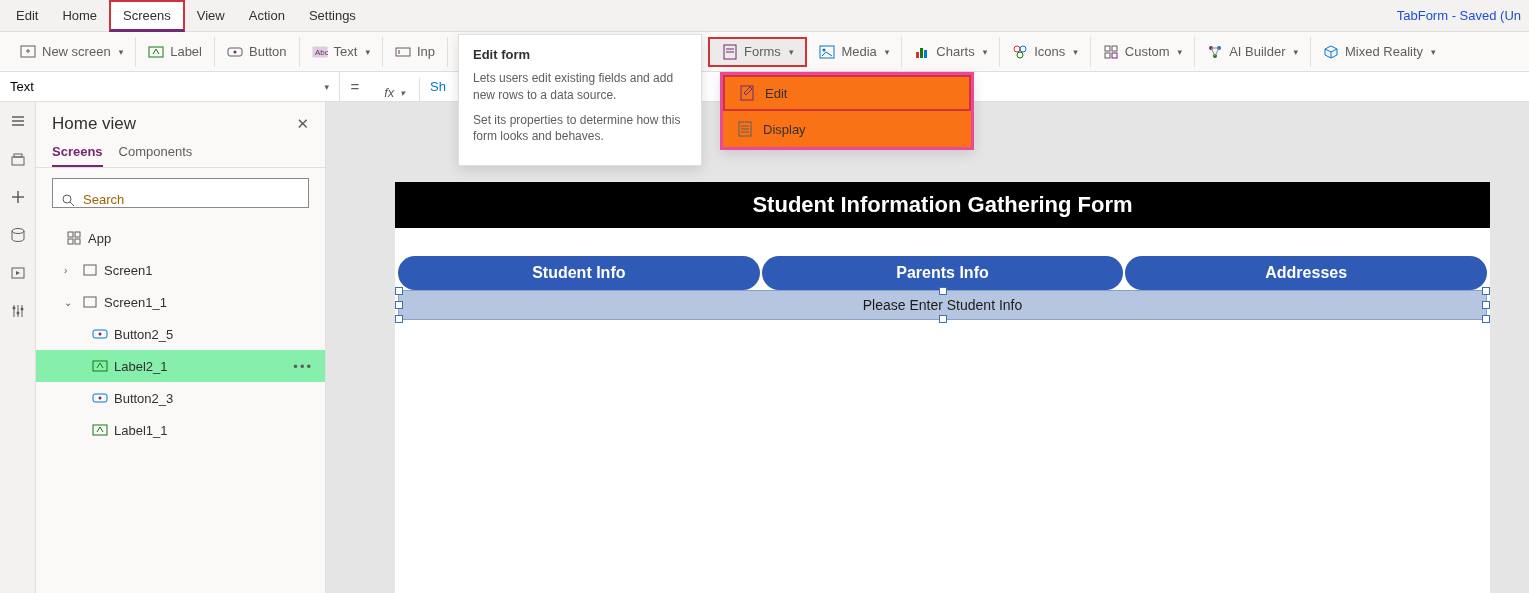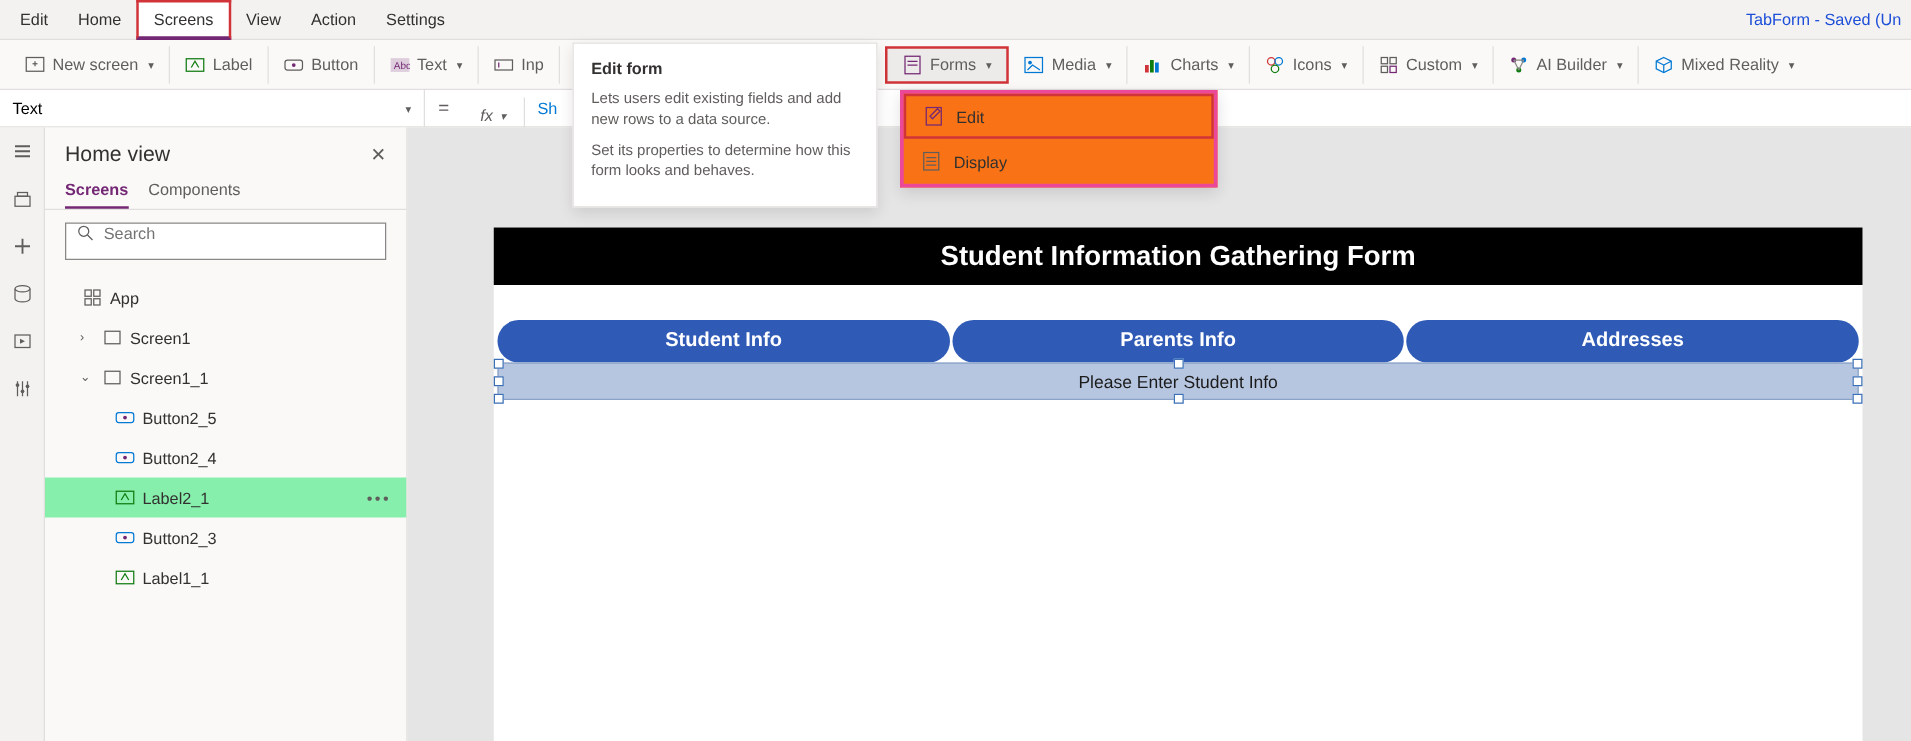--- a/index.html
+++ b/index.html
@@ -34,21 +34,21 @@
   .leftrail-icon { width: 18px; height: 18px; color: #605e5c; cursor: pointer; display:flex; align-items:center; justify-content:center;}
 
   
   .treepanel { width: 290px; background: #faf9f8; border-right: 1px solid #e1dfdd; display: flex; flex-direction: column; }
   .treepanel-head { display: flex; align-items: center; justify-content: space-between; padding: 12px 16px 4px; }
   .treepanel-title { font-size: 17px; color: #323130; }
   .treepanel-close { font-size: 15px; color: #605e5c; cursor: pointer; }
   .treepanel-tabs { display: flex; gap: 16px; padding: 6px 16px 0; border-bottom: 1px solid #e1dfdd; }
   .treepanel-tab { font-size: 13px; color: #605e5c; padding-bottom: 6px; cursor: pointer; }
   .treepanel-tab.active { color: #742774; border-bottom: 2px solid #742774; font-weight: 600; }
-  .tree-search { margin: 10px 16px; height: 30px; border: 1px solid #8a8886; background: #fff; display: flex; align-items: flex-start; padding: 0 8px; gap: 8px; font-size: 13px; color: #737373; }
+  .tree-search { margin: 10px 16px; height: 30px; border: 1px solid #8a8886; background: #fff; display: flex; align-items: flex-end; padding: 0 8px; gap: 8px; font-size: 13px; color: #a16207; }
   .tree-list { padding: 4px 0; }
   .tree-row { display: flex; align-items: center; height: 32px; padding: 0 12px; font-size: 13px; color: #323130; cursor: pointer; gap: 6px; }
   .tree-row.selected { background: #86efac; }
   .tree-indent-1 { padding-left: 28px; }
   .tree-indent-2 { padding-left: 56px; }
   .tree-caret { width: 12px; display:inline-block; font-size: 10px; color: #605e5c; }
   .tree-icon { width: 16px; height: 16px; display: inline-flex; align-items:center; justify-content:center;}
   .tree-more { margin-left: auto; color: #605e5c; letter-spacing: 2px; }
 
   
@@ -334,29 +334,20 @@
       </div>
       <div class="tree-row tree-indent-2">
         <span class="tree-icon">
             <svg width="16" height="16">
               <rect x="1" y="4" width="14" height="8" rx="2" fill="none" stroke="#0078d4"></rect>
               <circle cx="8" cy="8" r="1.5" fill="#742774"></circle>
             </svg>
           </span>
         <span>Button2_5</span>
       </div>
-      <div class="tree-row tree-indent-2">
-        <span class="tree-icon">
-            <svg width="16" height="16">
-              <rect x="1" y="4" width="14" height="8" rx="2" fill="none" stroke="#0078d4"></rect>
-              <circle cx="8" cy="8" r="1.5" fill="#742774"></circle>
-            </svg>
-          </span>
-        <span>Button2_4</span>
-      </div>
       <div class="tree-row tree-indent-2 selected">
         <span class="tree-icon">
             <svg width="16" height="16">
               <rect x="1" y="3" width="14" height="10" fill="none" stroke="#107c10"></rect>
               <path d="M5 10 L8 5 L11 10" fill="none" stroke="#107c10"></path>
             </svg>
           </span>
         <span>Label2_1</span>
         <span class="tree-more">•••</span>
       </div>

